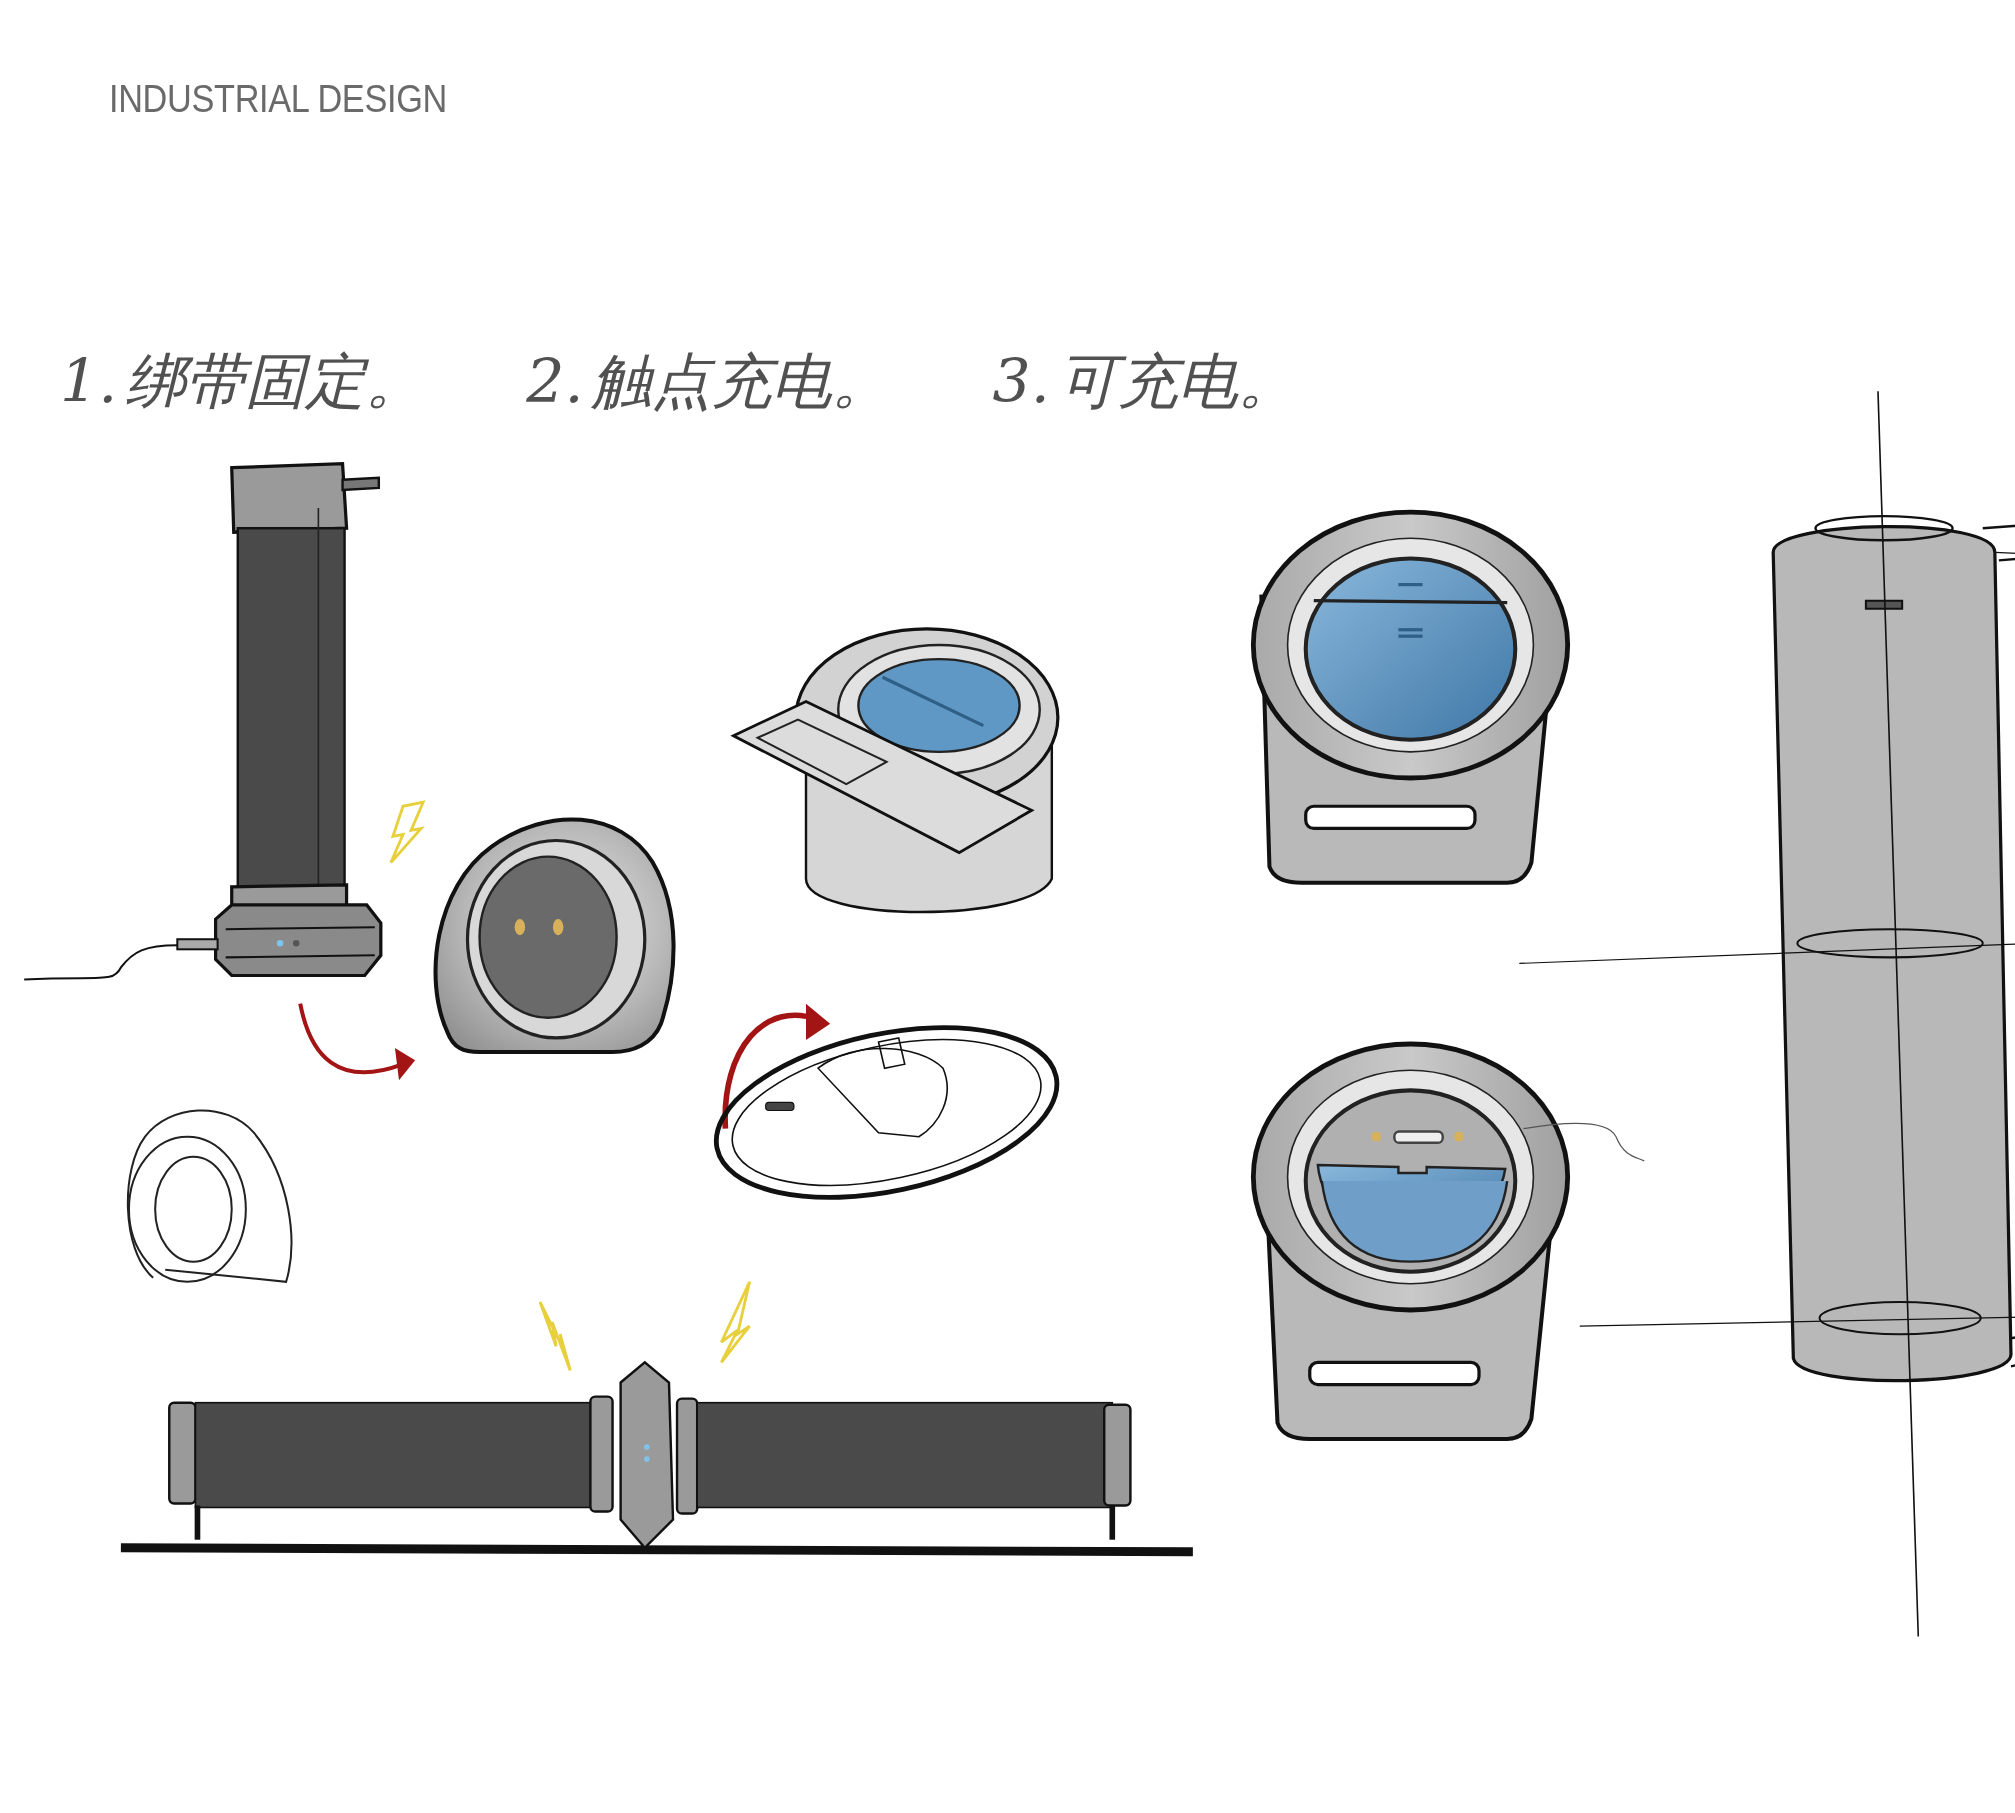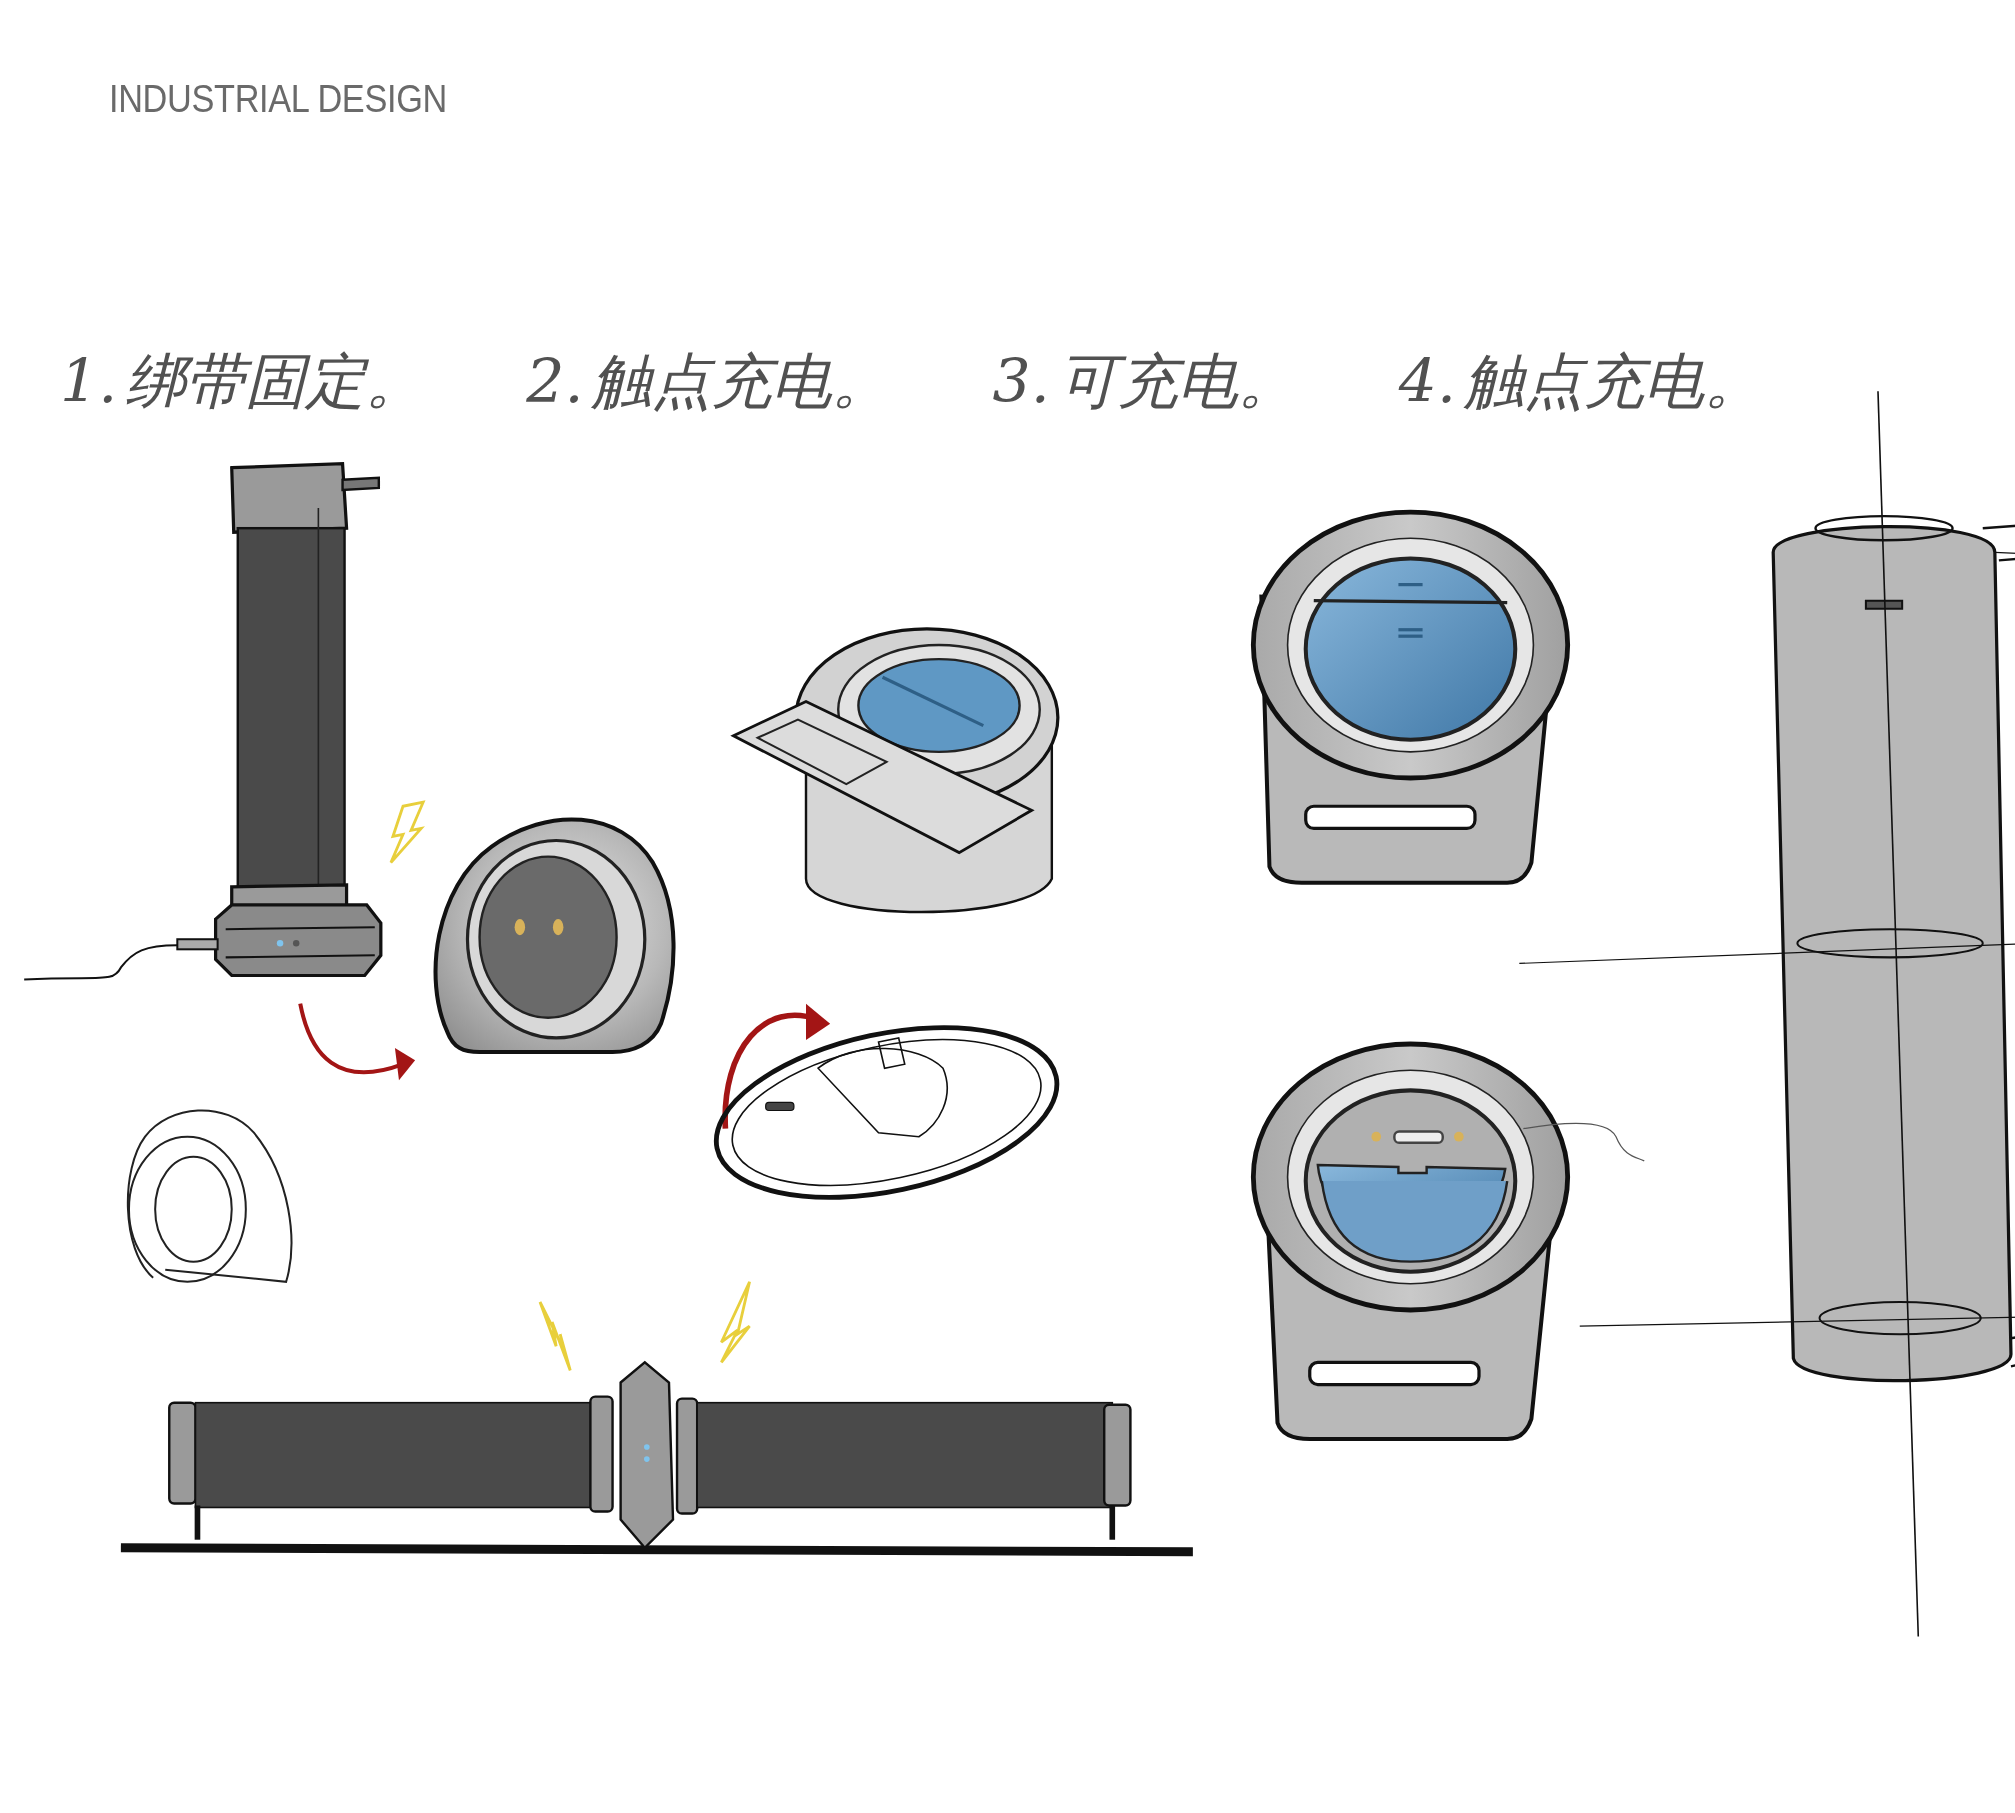--- a/index.html
+++ b/index.html
@@ -15,21 +15,20 @@
 </style>
 </head>
 <body>
 
 <div class="abs hdr-left">INDUSTRIAL DESIGN</div>
 
 <div class="abs notes">
   <span class="note"><span class="num">1.</span><span>绑带固定。</span></span>
   <span class="note"><span class="num">2.</span><span>触点充电。</span></span>
   <span class="note"><span class="num">3.</span><span>可充电。</span></span>
-  <span class="note"><span class="num">4.</span><span>触点充电。</span></span>
 </div>
 
 <svg class="abs canvas" viewBox="0 0 8000 4500" xmlns="http://www.w3.org/2000/svg">
   <defs>
     <radialGradient id="dockGrad" cx="0.55" cy="0.45" r="0.7">
       <stop offset="0" stop-color="#e8e8e8"></stop>
       <stop offset="0.6" stop-color="#b8b8b8"></stop>
       <stop offset="1" stop-color="#8e8e8e"></stop>
     </radialGradient>
     <linearGradient id="blueGrad" x1="0" y1="0" x2="1" y2="1">

